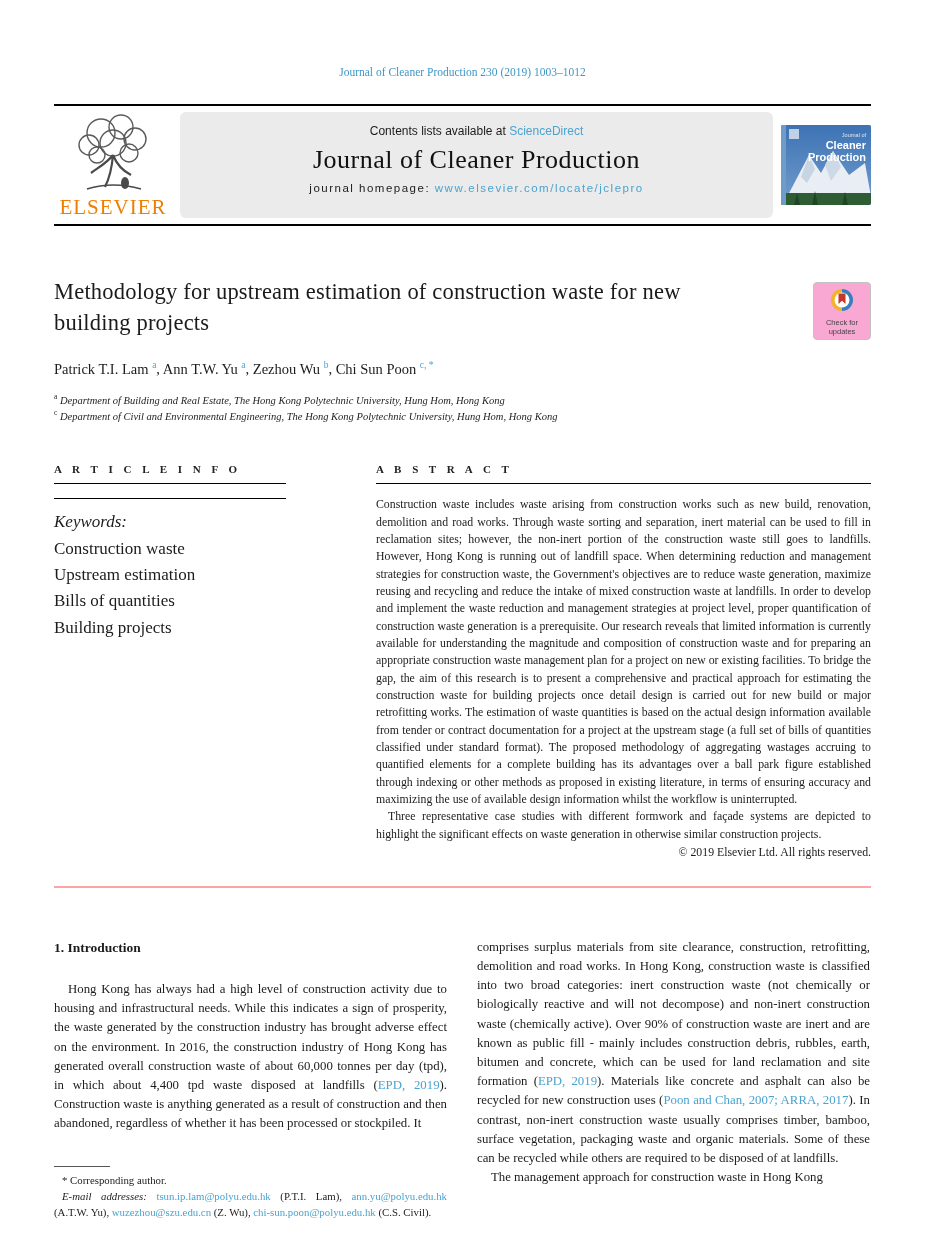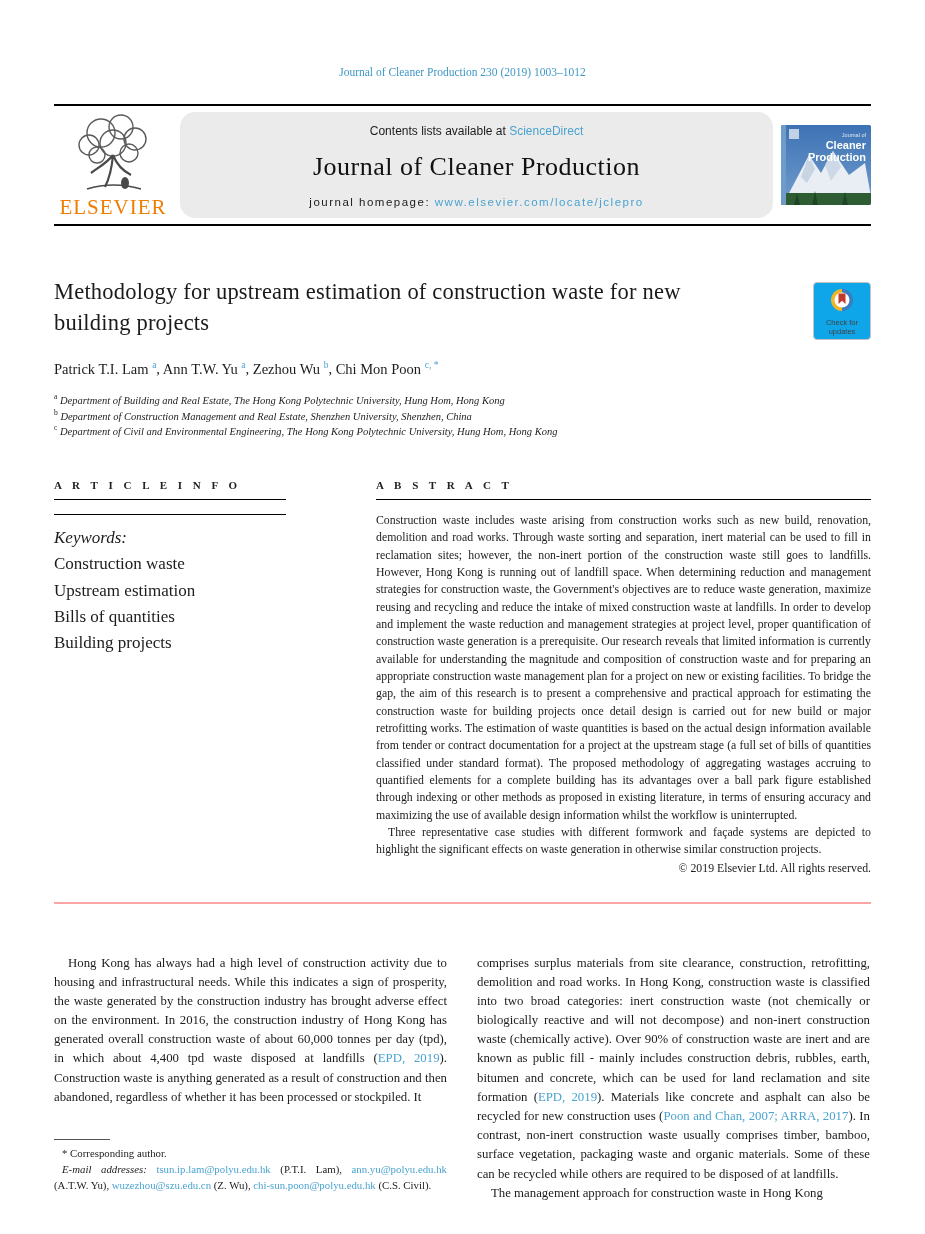--- a/index.html
+++ b/index.html
@@ -14,31 +14,31 @@
   .it { font-style:italic; }
 
   
   .citation { text-align:center; font-size:11.5px; color:#3f97c5; margin-bottom:26px; }
 
   
   .header { border-top:2px solid #000; border-bottom:2px solid #000; padding:6px 0; display:flex; align-items:stretch; gap:8px; height:122px; }
   .logo-col { width:118px; display:flex; flex-direction:column; align-items:center; justify-content:flex-end; }
   .logo-col svg { display:block; }
   .elsevier-word { font-family:"Liberation Serif", serif; color:#ef7d00; font-size:21px; letter-spacing:1px; line-height:1; margin-top:2px; }
-  .masthead { flex:1; background:#ebebeb; border-radius:15px; display:flex; flex-direction:column; justify-content:space-between; padding:12px 10px 10px; text-align:center; }
+  .masthead { flex:1; background:#ebebeb; border-radius:6px; display:flex; flex-direction:column; justify-content:space-between; padding:12px 10px 24px; text-align:center; }
   .contents-line { font-family:"Liberation Sans", sans-serif; font-size:12px; color:#1c1c1c; }
   .journal-title { font-size:26px; color:#111; letter-spacing:0.5px; }
   .homepage-line { font-family:"Liberation Sans", sans-serif; font-size:11.5px; letter-spacing:1.5px; color:#1c1c1c; }
   .cover { width:90px; height:80px; align-self:center; position:relative; border-radius:2px; overflow:hidden; box-shadow:0 0 0 1px #9db6cf inset; }
   .cover svg { display:block; }
 
   
   .title-row { display:flex; margin-top:50px; align-items:flex-start; }
   .paper-title { font-size:22.5px; font-weight:normal; line-height:1.38; color:#1a1a1a; width:700px; letter-spacing:0.2px; }
-  .check-badge { margin-left:auto; margin-top:6px; width:58px; background:#0ea5e9; border:1px solid #c2c2c2; border-radius:4px; padding:4px 2px 3px; text-align:center; }
+  .check-badge { margin-left:auto; margin-top:6px; width:58px; background:#f9a8d4; border:1px solid #c2c2c2; border-radius:4px; padding:4px 2px 3px; text-align:center; }
   .check-badge .txt { font-family:"Liberation Sans", sans-serif; font-size:7.5px; color:#444; line-height:1.2; margin-top:1px; }
   .authors { margin-top:20px; font-size:14.5px; }
   .authors sup { color:#4aa3d0; font-size:9.5px; }
   .affils { margin-top:14px; font-size:10.5px; line-height:1.45; }
   .affils .line { font-style:italic; }
   .affils sup { font-style:normal; font-size:7.5px; }
 
   
   .info-block { display:flex; margin-top:40px; border-bottom:2px solid #fca5a5; padding-bottom:26px; min-height:365px; }
   .info-col { width:232px; flex:none; }
@@ -137,26 +137,25 @@
           <path d="M13 2 A11 11 0 0 1 13 24 Z" fill="#3a7dbf"></path>
           <circle cx="13" cy="13" r="7.5" fill="#ffffff"></circle>
           <polygon points="9.5,6.5 16.5,6.5 16.5,17 13,13.8 9.5,17" fill="#c0392b"></polygon>
         </svg>
       </span>
       <div class="txt">Check for updates</div>
     </div>
   </div>
 
   <div class="authors">
-    <span><span>Patrick T.I. Lam</span> <sup>a</sup><span>, </span></span><span><span>Ann T.W. Yu</span> <sup>a</sup><span>, </span></span><span><span>Zezhou Wu</span> <sup>b</sup><span>, </span></span><span><span>Chi Mon Poon</span> <sup>c, *</sup><span></span></span>
+    <span><span>Patrick T.I. Lam</span> <sup>a</sup><span>, </span></span><span><span>Ann T.W. Yu</span> <sup>a</sup><span>, </span></span><span><span>Zezhou Wu</span> <sup>b</sup><span>, </span></span><span><span>Chi Sun Poon</span> <sup>c, *</sup><span></span></span>
   </div>
 
   <div class="affils">
     <div class="line"><sup>a</sup><span> Department of Building and Real Estate, The Hong Kong Polytechnic University, Hung Hom, Hong Kong</span></div>
-    <div class="line"><sup>b</sup><span> Department of Construction Management and Real Estate, Shenzhen University, Shenzhen, China</span></div>
     <div class="line"><sup>c</sup><span> Department of Civil and Environmental Engineering, The Hong Kong Polytechnic University, Hung Hom, Hong Kong</span></div>
   </div>
 
   <div class="info-block">
     <div class="info-col">
       <div class="blk-heading">A R T I C L E   I N F O</div>
       <hr class="rule">
       <hr class="info-sep">
       <div class="keywords">
         <div class="it">Keywords:</div>
@@ -173,20 +172,21 @@
       <div class="abstract-text">
         <p>Construction waste includes waste arising from construction works such as new build, renovation, demolition and road works. Through waste sorting and separation, inert material can be used to fill in reclamation sites; however, the non-inert portion of the construction waste still goes to landfills. However, Hong Kong is running out of landfill space. When determining reduction and management strategies for construction waste, the Government's objectives are to reduce waste generation, maximize reusing and recycling and reduce the intake of mixed construction waste at landfills. In order to develop and implement the waste reduction and management strategies at project level, proper quantification of construction waste generation is a prerequisite. Our research reveals that limited information is currently available for understanding the magnitude and composition of construction waste and for preparing an appropriate construction waste management plan for a project on new or existing facilities. To bridge the gap, the aim of this research is to present a comprehensive and practical approach for estimating the construction waste for building projects once detail design is carried out for new build or major retrofitting works. The estimation of waste quantities is based on the actual design information available from tender or contract documentation for a project at the upstream stage (a full set of bills of quantities classified under standard format). The proposed methodology of aggregating wastages accruing to quantified elements for a complete building has its advantages over a ball park figure established through indexing or other methods as proposed in existing literature, in terms of ensuring accuracy and maximizing the use of available design information whilst the workflow is uninterrupted.</p>
         <p class="p2">Three representative case studies with different formwork and façade systems are depicted to highlight the significant effects on waste generation in otherwise similar construction projects.</p>
       </div>
       <div class="copyright-line">© 2019 Elsevier Ltd. All rights reserved.</div>
     </div>
   </div>
 
   <div class="body-cols">
     <div class="col">
+      <div class="sec-heading">1.  Introduction</div>
       <p class="ind"><span>Hong Kong has always had a high level of construction activity due to housing and infrastructural needs. While this indicates a sign of prosperity, the waste generated by the construction industry has brought adverse effect on the environment. In 2016, the construction industry of Hong Kong has generated overall construction waste of about 60,000 tonnes per day (tpd), in which about 4,400 tpd waste disposed at landfills (</span><a class="lnk" href="#">EPD, 2019</a><span>). Construction waste is anything generated as a result of construction and then abandoned, regardless of whether it has been processed or stockpiled. It</span></p>
 
       <div class="footnote">
         <hr class="fn-rule">
         <div class="fn-star">* Corresponding author.</div>
         <div style="text-indent:8px;"><span class="it">E-mail addresses: </span><a class="lnk" href="#">tsun.ip.lam@polyu.edu.hk</a><span> (P.T.I. Lam), </span><a class="lnk" href="#">ann.yu@polyu.edu.hk</a><span> (A.T.W. Yu), </span><a class="lnk" href="#">wuzezhou@szu.edu.cn</a><span> (Z. Wu), </span><a class="lnk" href="#">chi-sun.poon@polyu.edu.hk</a><span> (C.S. Civil).</span></div>
       </div>
 
     </div>
 

